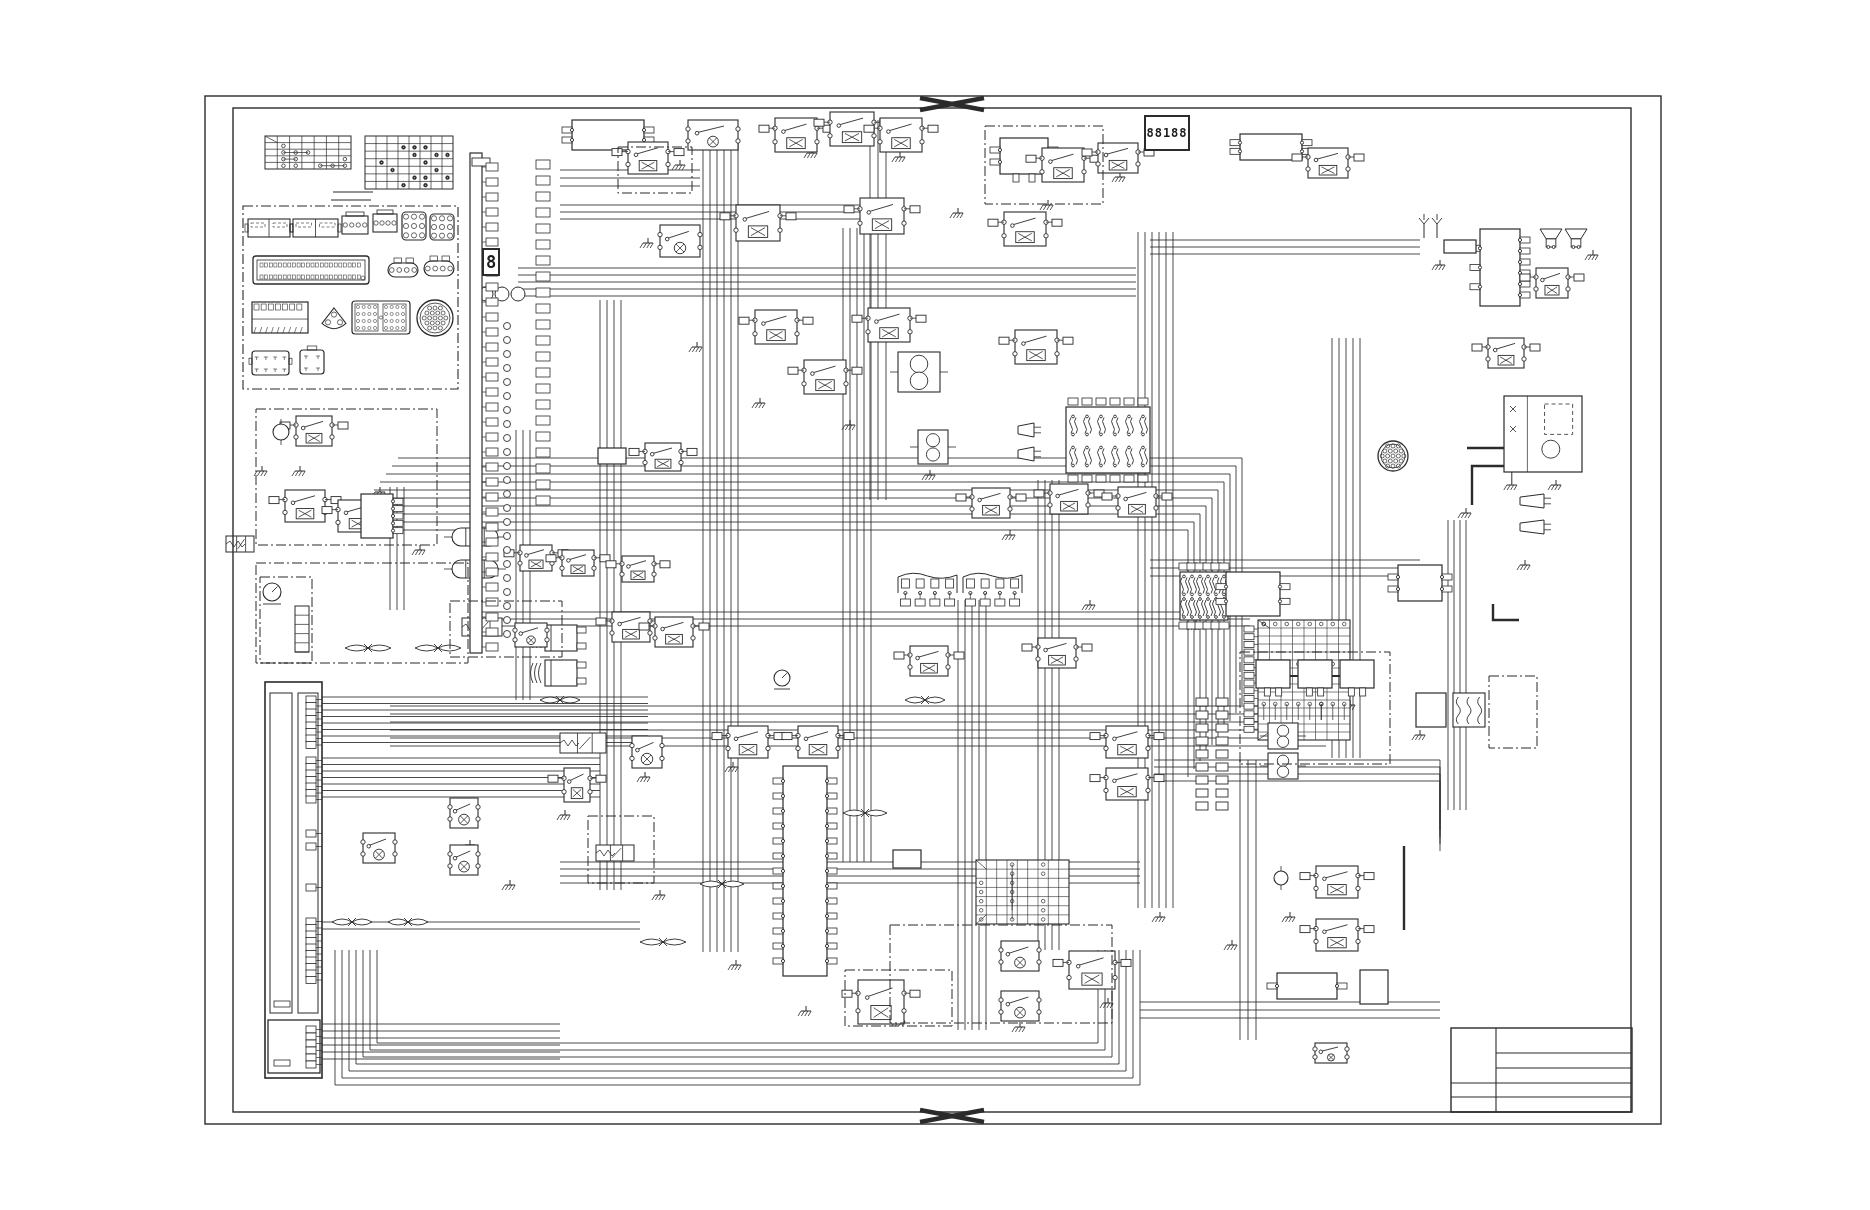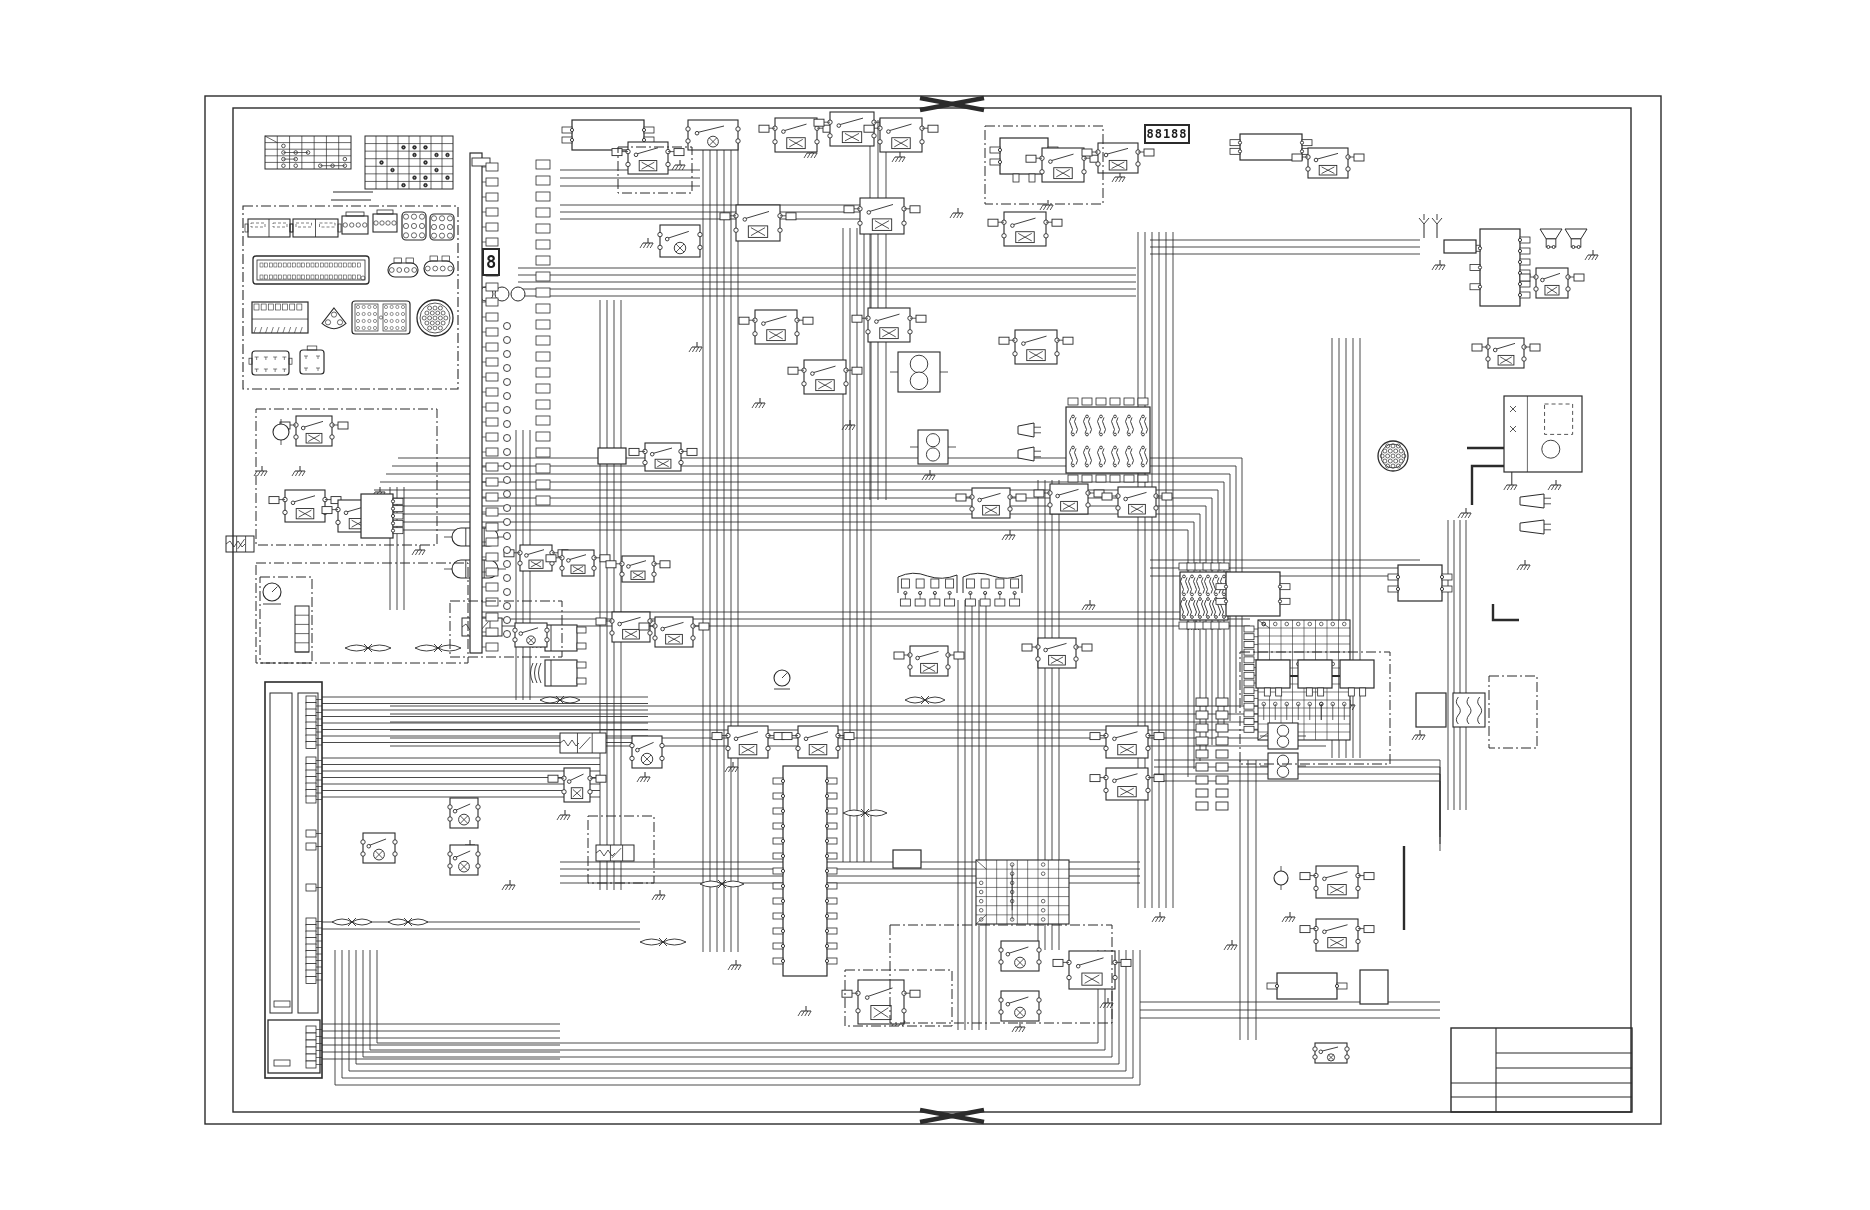--- a/index.html
+++ b/index.html
@@ -2186,15 +2186,15 @@
       </g>
       <g>
         <rect x="205" y="96" width="1456" height="1028" stroke="#2b2b2b" stroke-width="1.4" fill="none"></rect>
         <rect x="233" y="108" width="1398" height="1004" stroke="#2b2b2b" stroke-width="1.4" fill="none"></rect>
         <path d="M 920 98 L 984 110" stroke="#2b2b2b" stroke-width="4.5" fill="none"></path>
         <path d="M 920 110 L 984 98" stroke="#2b2b2b" stroke-width="4.5" fill="none"></path>
         <path d="M 920 1110 L 984 1122" stroke="#2b2b2b" stroke-width="4.5" fill="none"></path>
         <path d="M 920 1122 L 984 1110" stroke="#2b2b2b" stroke-width="4.5" fill="none"></path>
       </g>
     </svg>
-  <div class="seg counter" style="left:1144px;top:124px;width:46px;height:20px;">88188</div>
+  <div class="seg counter" style="left:1144px;top:115px;width:46px;height:36px;">88188</div>
   <div class="seg digit" style="left:482px;top:248px;width:18px;height:28px;">8</div>
 </div>
 
 </body></html>

